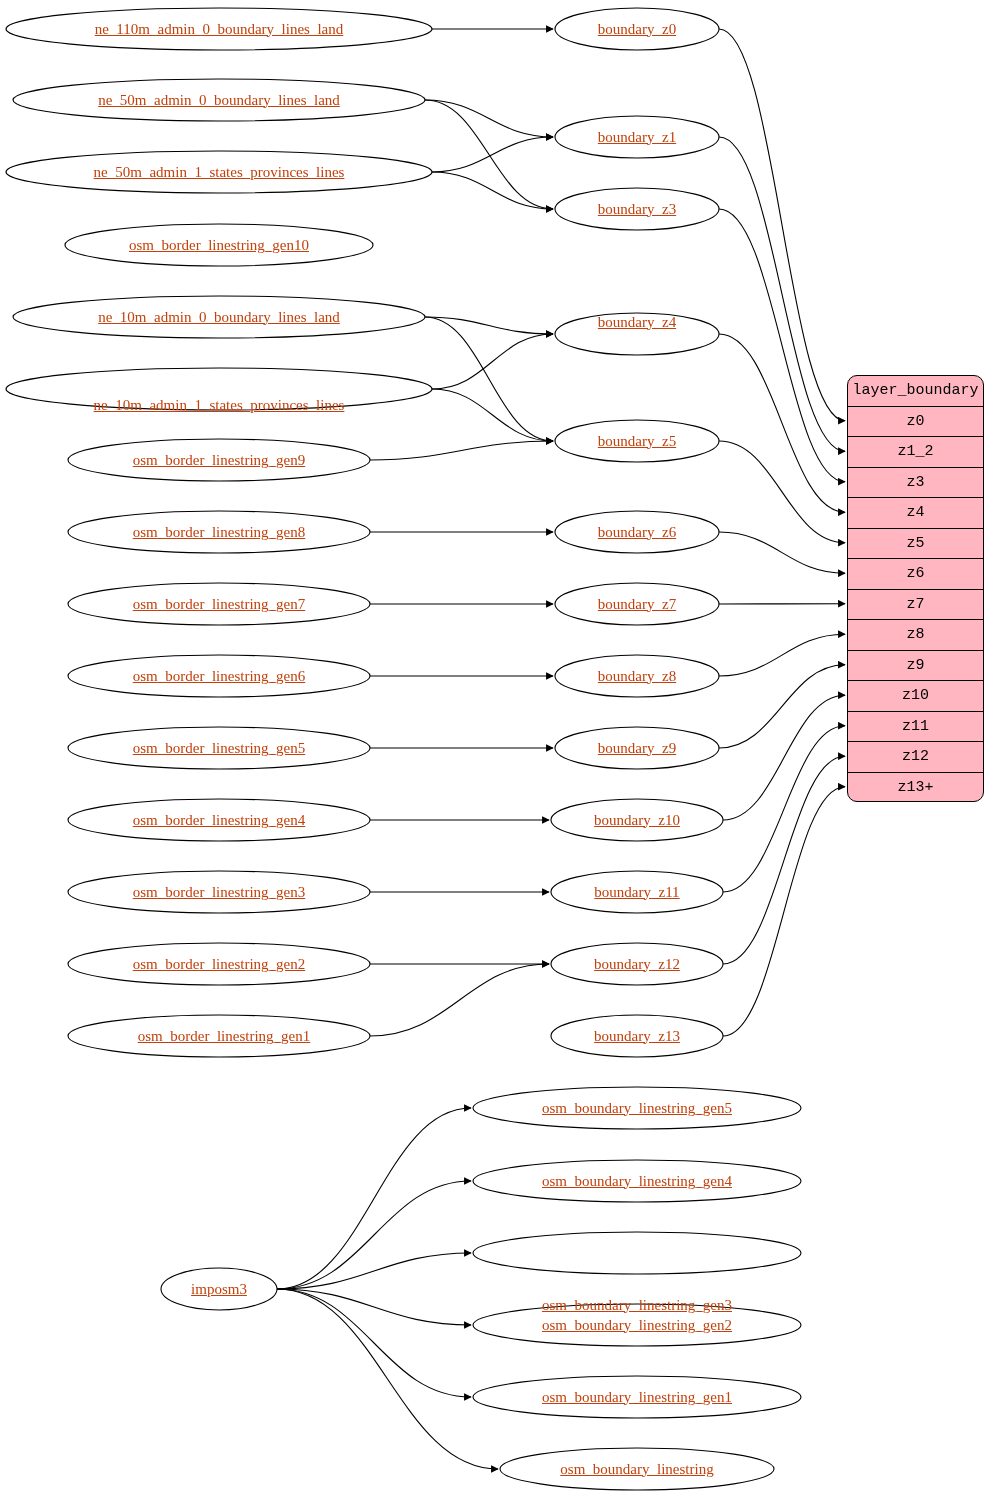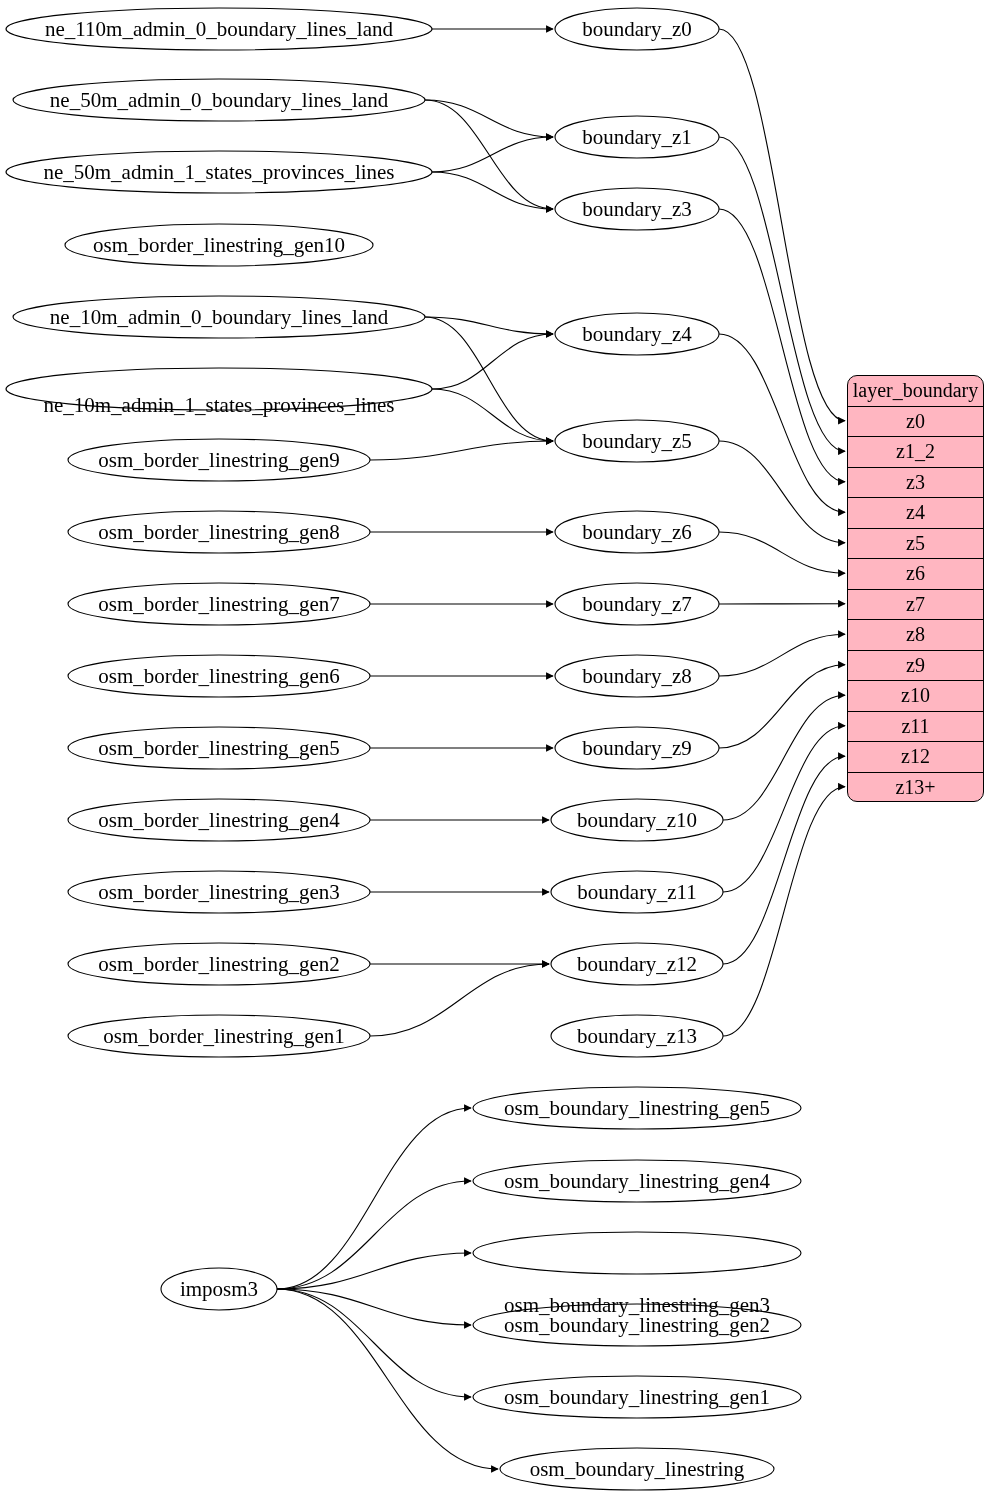--- a/index.html
+++ b/index.html
@@ -2,37 +2,38 @@
 <html><head>
 <meta charset="utf-8">
 <style>
   html,body{margin:0;padding:0;background:#ffffff;}
   body{width:990px;height:1499px;position:relative;font-family:"Liberation Serif", serif;}
   #canvas{position:absolute;left:0;top:0;width:990px;height:1499px;}
   .node-label{
     position:absolute;
     display:flex;align-items:center;justify-content:center;
     font-family:"Liberation Serif", serif;
-    font-size:21px;color:#000000;
+    font-size:15px;color:#c2410c;
     white-space:nowrap;
     pointer-events:none;
+    text-decoration:underline;
   }
   .layer-box{
     position:absolute;
     border:1.2px solid #000;
     border-radius:10px;
     background:#ffb6c1;
     overflow:hidden;
     box-sizing:border-box;
   }
   .layer-row{
     height:30.5px;
     display:flex;align-items:center;justify-content:center;
-    font-family:Liberation Serif, serif;
-    font-size:20px;color:#000;
+    font-family:Liberation Mono, monospace;
+    font-size:15px;color:#000;
     border-bottom:1.1px solid #000;
     box-sizing:border-box;
   }
   .layer-row:last-child{border-bottom:none;}
 </style>
 </head>
 <body>
 
 <svg id="canvas" viewBox="0 0 990 1499" xmlns="http://www.w3.org/2000/svg">
   <defs>
@@ -130,21 +131,21 @@
     <div class="node-label" style="left: 68px; top: 583px; width: 302px; height: 42px;">osm_border_linestring_gen7</div>
     <div class="node-label" style="left: 68px; top: 655px; width: 302px; height: 42px;">osm_border_linestring_gen6</div>
     <div class="node-label" style="left: 68px; top: 727px; width: 302px; height: 42px;">osm_border_linestring_gen5</div>
     <div class="node-label" style="left: 68px; top: 799px; width: 302px; height: 42px;">osm_border_linestring_gen4</div>
     <div class="node-label" style="left: 68px; top: 871px; width: 302px; height: 42px;">osm_border_linestring_gen3</div>
     <div class="node-label" style="left: 68px; top: 943px; width: 302px; height: 42px;">osm_border_linestring_gen2</div>
     <div class="node-label" style="left: 73px; top: 1015px; width: 302px; height: 42px;">osm_border_linestring_gen1</div>
     <div class="node-label" style="left: 555px; top: 8px; width: 164px; height: 42px;">boundary_z0</div>
     <div class="node-label" style="left: 555px; top: 116px; width: 164px; height: 42px;">boundary_z1</div>
     <div class="node-label" style="left: 555px; top: 188px; width: 164px; height: 42px;">boundary_z3</div>
-    <div class="node-label" style="left: 555px; top: 313px; width: 164px; height: 42px; text-align: right;">boundary_z4</div>
+    <div class="node-label" style="left: 555px; top: 301px; width: 164px; height: 42px; text-align: right;">boundary_z4</div>
     <div class="node-label" style="left: 555px; top: 420px; width: 164px; height: 42px; text-align: center;">boundary_z5</div>
     <div class="node-label" style="left: 555px; top: 511px; width: 164px; height: 42px;">boundary_z6</div>
     <div class="node-label" style="left: 555px; top: 583px; width: 164px; height: 42px;">boundary_z7</div>
     <div class="node-label" style="left: 555px; top: 655px; width: 164px; height: 42px;">boundary_z8</div>
     <div class="node-label" style="left: 555px; top: 727px; width: 164px; height: 42px;">boundary_z9</div>
     <div class="node-label" style="left: 551px; top: 799px; width: 172px; height: 42px;">boundary_z10</div>
     <div class="node-label" style="left: 551px; top: 871px; width: 172px; height: 42px; text-align: center;">boundary_z11</div>
     <div class="node-label" style="left: 551px; top: 943px; width: 172px; height: 42px;">boundary_z12</div>
     <div class="node-label" style="left: 551px; top: 1015px; width: 172px; height: 42px;">boundary_z13</div>
     <div class="node-label" style="left: 161px; top: 1268px; width: 116px; height: 42px;">imposm3</div>

